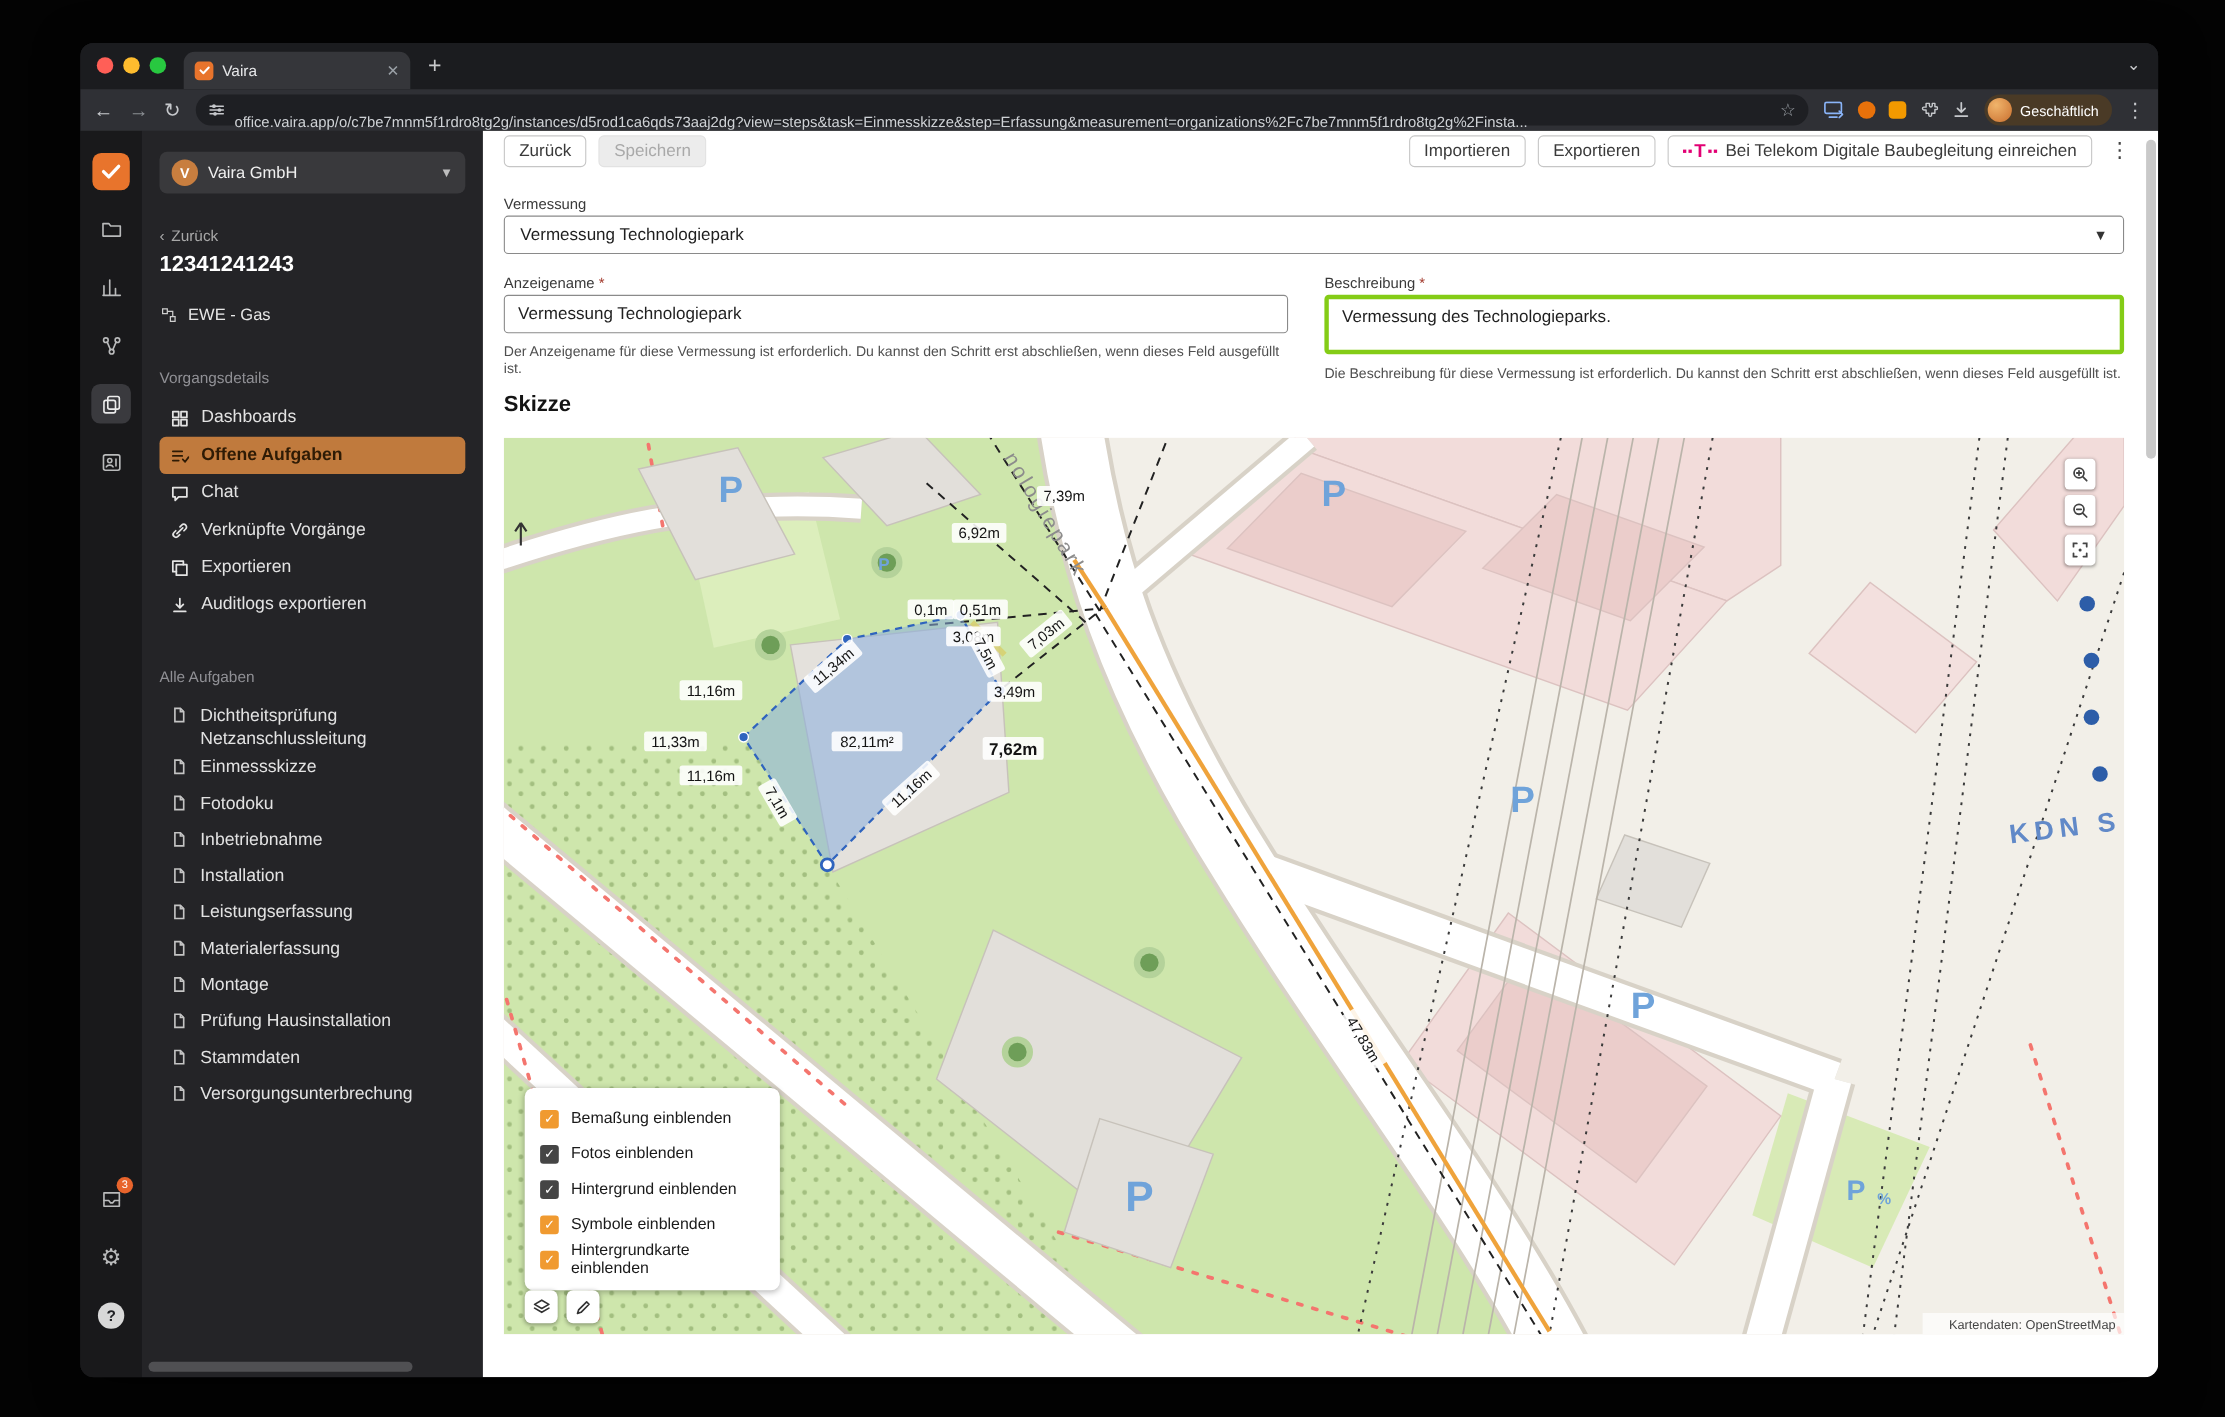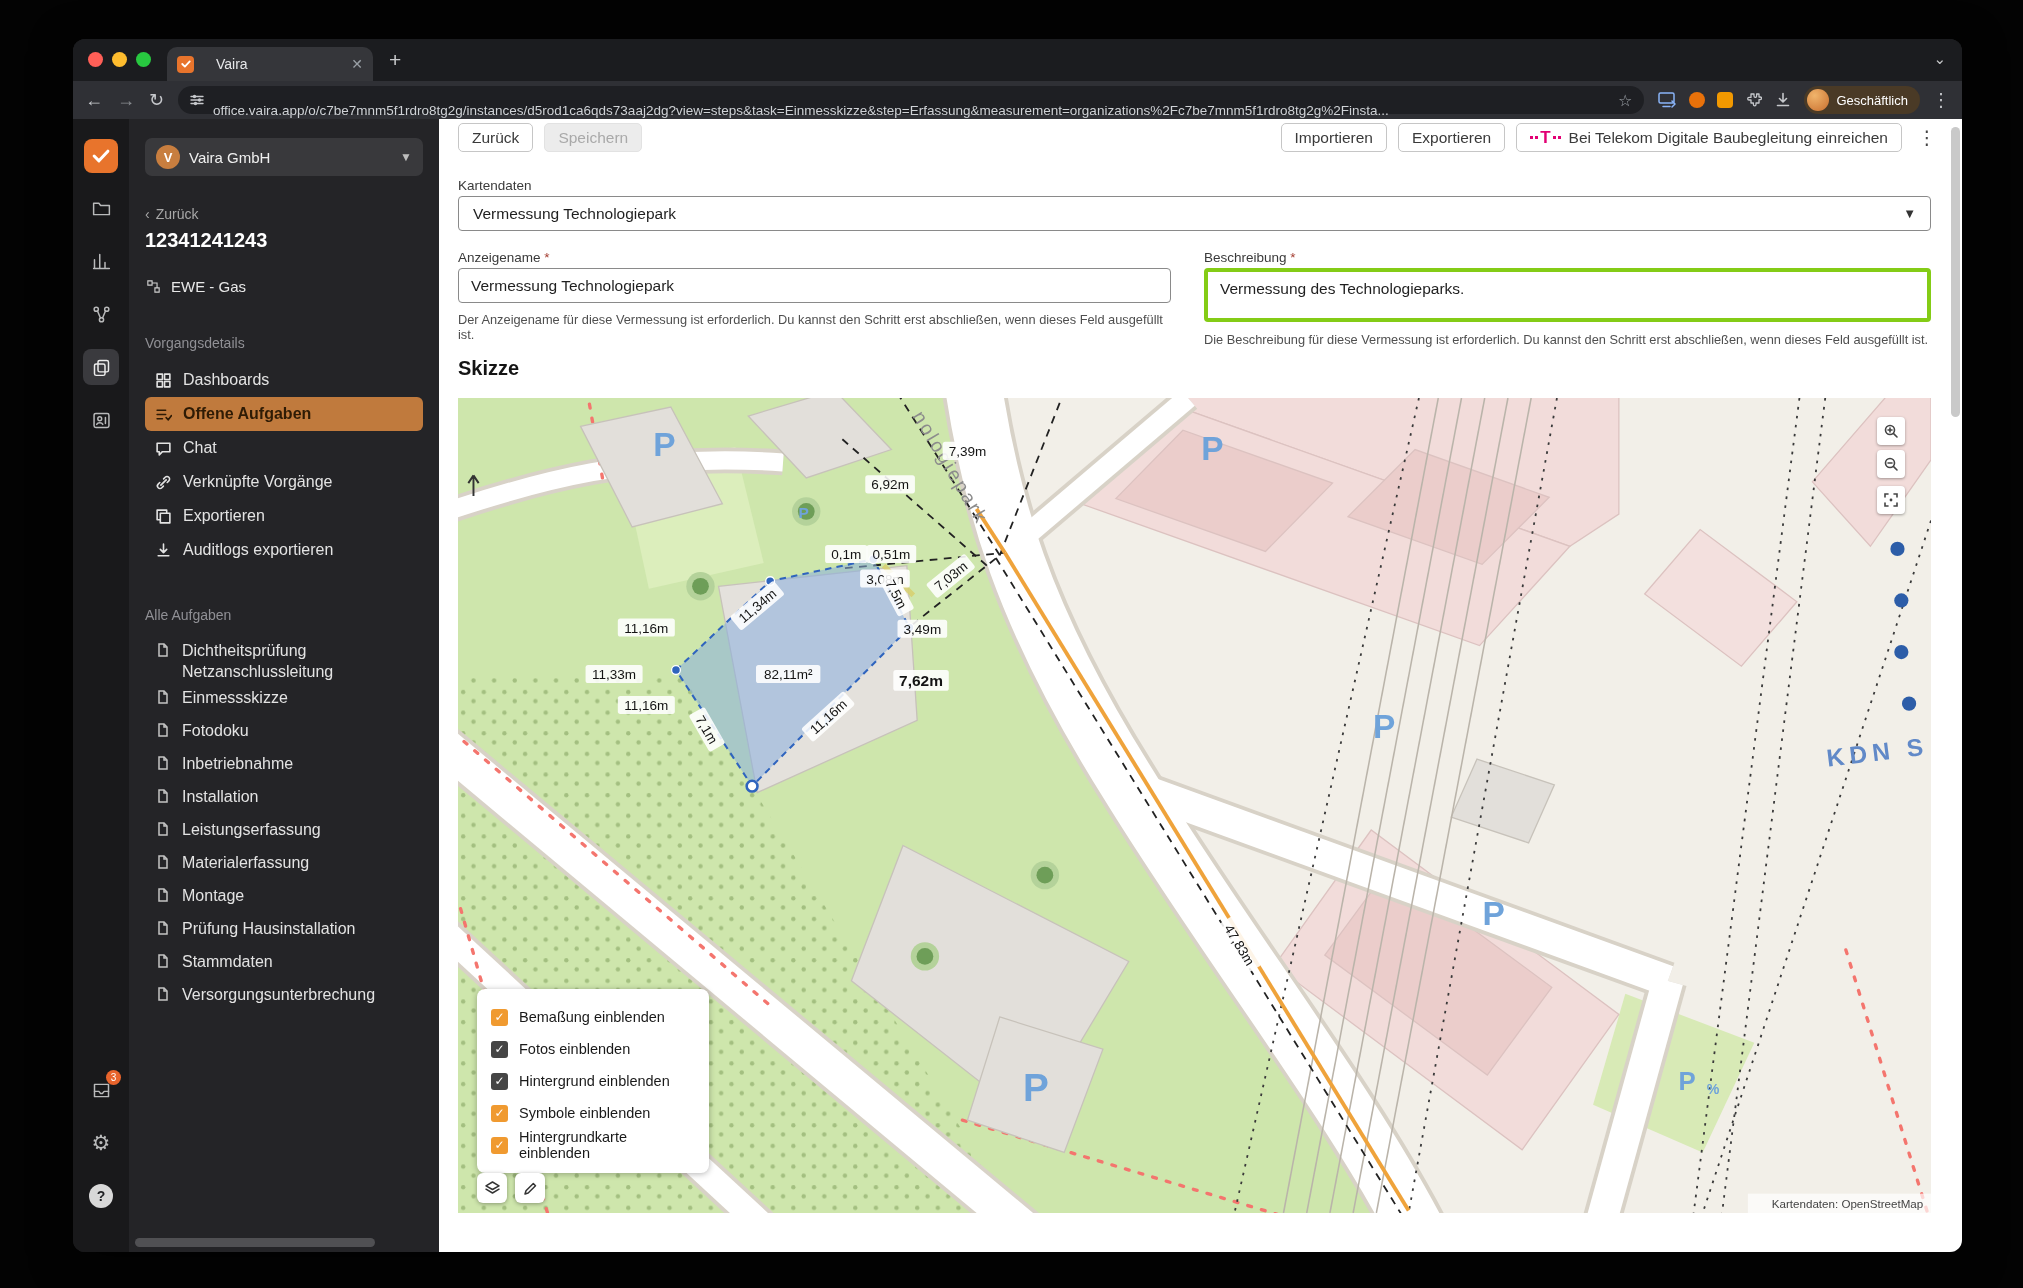--- a/index.html
+++ b/index.html
@@ -4,21 +4,21 @@
 <style>
   html,body{margin:0;padding:0;background:#000;}
   *{box-sizing:border-box;font-family:"Liberation Sans","DejaVu Sans",sans-serif;}
   .stage{position:relative;width:2023px;height:1288px;background:#030303;overflow:hidden;}
   .window{position:absolute;left:73px;top:39px;width:1889px;height:1213px;background:#202124;border-radius:12px;overflow:hidden;box-shadow:0 8px 40px rgba(0,0,0,.6);}
   
   .tabstrip{position:relative;height:42px;background:#1B1C1F;}
   .traffic{position:absolute;left:15px;top:13px;display:flex;gap:9px;}
   .traffic span{width:15px;height:15px;border-radius:50%;}
   .t-red{background:#FF5F57;}.t-yellow{background:#FEBC2E;}.t-green{background:#28C840;}
-  .tab{position:absolute;left:94px;top:8px;width:206px;height:34px;background:#35363A;border-radius:10px 10px 0 0;display:flex;align-items:center;padding:0 10px;gap:22px;}
+  .tab{position:absolute;left:94px;top:8px;width:206px;height:34px;background:#35363A;border-radius:10px 10px 0 0;display:flex;align-items:center;padding:0 10px;gap:8px;}
   .tab-title{font-size:14px;color:#E6E7E9;flex:1;}
   .tab-close{color:#9AA0A6;font-size:14px;}
   .favicon,.rail-logo{display:flex;align-items:center;justify-content:center;background:#E8742C;border-radius:4px;}
   .favicon{width:17px;height:17px;}
   .newtab{position:absolute;left:316px;top:9px;color:#C8C9CB;font-size:21px;}
   .tab-chevron{position:absolute;right:16px;top:11px;color:#C8C9CB;font-size:15px;}
   
   .urlbar{height:38px;background:#2F3035;display:flex;align-items:center;padding:0 12px;gap:14px;}
   .nav-ic{color:#C6C8CC;font-size:18px;line-height:1;}
   .nav-ic.dim{color:#8A8D92;}
@@ -377,21 +377,21 @@
                 <i></i>
                 <b>T</b>
                 <i></i>
                 <i></i>
               </span>
           <span>Bei Telekom Digitale Baubegleitung einreichen</span>
         </button>
         <button class="kebab">⋮</button>
       </div>
 
-      <span class="flabel" style="top:59px;left:19px;">Kartendaten</span>
+      <span class="flabel" style="top:59px;left:19px;">Vermessung</span>
       <div class="select">
         <span>Vermessung Technologiepark</span>
         <span class="chev">▼</span>
       </div>
 
       <span class="flabel" style="top:131px;left:19px;"><span>Anzeigename</span> <span class="req">*</span></span>
       <input class="tinput" style="top: 149px; left: 19px; width: 713px;" value="Vermessung Technologiepark">
       <span class="helper" style="top:193px;left:19px;width:710px;">Der Anzeigename für diese Vermessung ist erforderlich. Du kannst den Schritt erst abschließen, wenn dieses Feld ausgefüllt ist.</span>
 
       <span class="flabel" style="top:131px;left:765px;"><span>Beschreibung</span> <span class="req">*</span></span>

